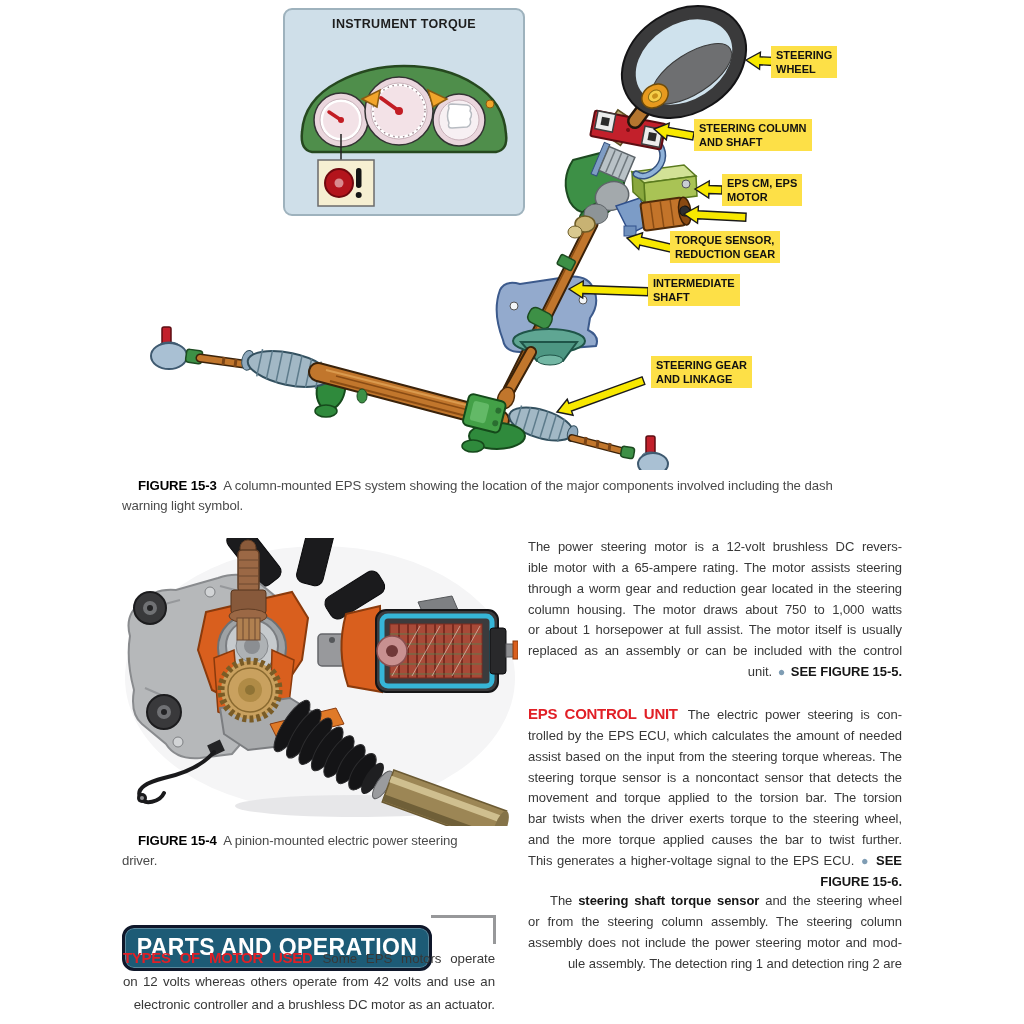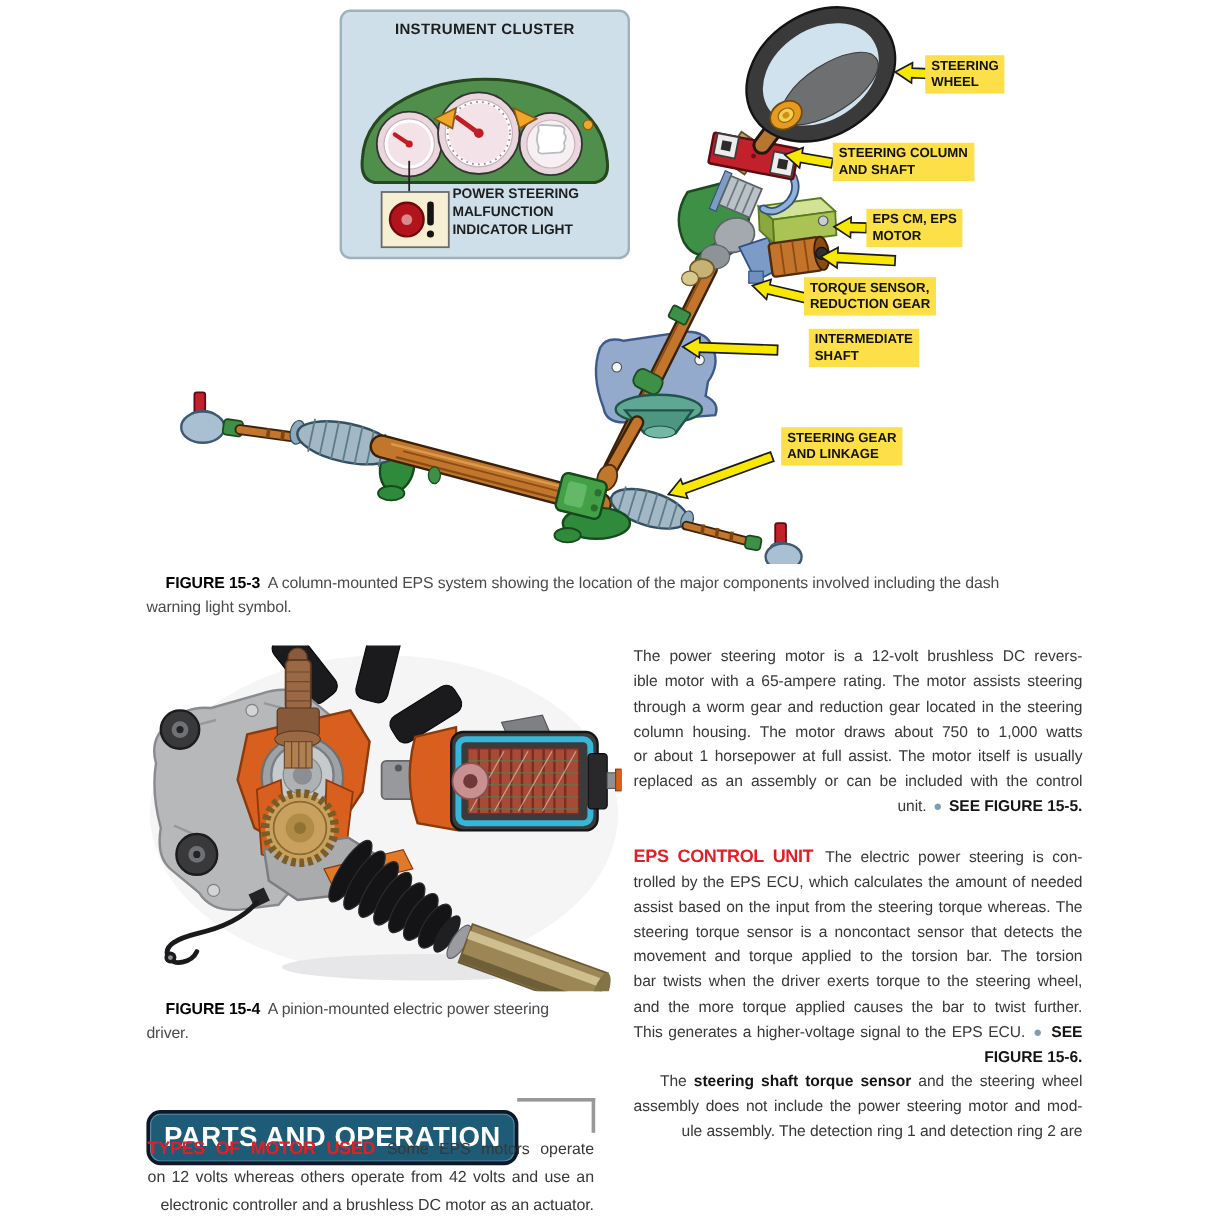--- a/index.html
+++ b/index.html
@@ -14,21 +14,21 @@
   .warn-label{left:377px;top:155px;font-weight:bold;font-size:11.5px;line-height:15px;color:#1d1d1d;}
 
   
   .callout{position:absolute;background:#fde047;color:#111;
            font-weight:bold;font-size:11px;line-height:13.5px;
            padding:3px 5px 2px 5px;white-space:nowrap;}
   .cl-wheel{left:771px;top:46px;}
   .cl-column{left:694px;top:119px;}
   .cl-eps{left:722px;top:174px;}
   .cl-torque{left:670px;top:231px;}
-  .cl-inter{left:674px;top:274px;}
+  .cl-inter{left:648px;top:274px;}
   .cl-gear{left:627px;top:356px;margin-left:24px;}
 
   
   .caption{color:#4a4a4a;font-size:13.2px;line-height:20px;letter-spacing:-0.1px;}
   .cap3{left:122px;top:476px;width:802px;}
   .cap4{left:122px;top:831px;width:390px;}
   .cb{font-weight:bold;color:#000;padding-left:16px;}
 
   
   .banner{left:122px;top:894px;width:310px;height:46px;box-sizing:border-box;
@@ -277,26 +277,21 @@
       <polygon transform="translate(746,60) rotate(3)" points="0,0 14,-8.5 14,-4 27,-4 27,4 14,4 14,8.5"></polygon>
       <polygon transform="translate(654,129) rotate(10)" points="0,0 14,-8.5 14,-4 40,-4 40,4 14,4 14,8.5"></polygon>
       <polygon transform="translate(695,189) rotate(2)" points="0,0 14,-8.5 14,-4 27,-4 27,4 14,4 14,8.5"></polygon>
       <polygon transform="translate(684,214) rotate(3)" points="0,0 14,-8.5 14,-4 62,-4 62,4 14,4 14,8.5"></polygon>
       <polygon transform="translate(627,238) rotate(13)" points="0,0 14,-8.5 14,-4 46,-4 46,4 14,4 14,8.5"></polygon>
       <polygon transform="translate(569,289) rotate(2)" points="0,0 14,-8.5 14,-4 79,-4 79,4 14,4 14,8.5"></polygon>
       <polygon transform="translate(557,412) rotate(-20)" points="0,0 14,-8.5 14,-4 92,-4 92,4 14,4 14,8.5"></polygon>
     </g>
   </svg>
 
-  <div class="abs ic-title">INSTRUMENT CLUSTER</div>
-  <div class="abs warn-label">
-    <div>POWER STEERING</div>
-    <div>MALFUNCTION</div>
-    <div>INDICATOR LIGHT</div>
-  </div>
+  <div class="abs ic-title">INSTRUMENT TORQUE</div>
 
   <div class="callout cl-wheel">
     <div>STEERING</div>
     <div>WHEEL</div>
   </div>
   <div class="callout cl-column">
     <div>STEERING COLUMN</div>
     <div>AND SHAFT</div>
   </div>
   <div class="callout cl-eps">
@@ -490,17 +485,18 @@
     <div class="jline">steering torque sensor is a noncontact sensor that detects the</div>
     <div class="jline">movement and torque applied to the torsion bar. The torsion</div>
     <div class="jline">bar twists when the driver exerts torque to the steering wheel,</div>
     <div class="jline">and the more torque applied causes the bar to twist further.</div>
     <div class="jline"><span>This generates a higher-voltage signal to the EPS ECU.</span> <span class="bullet">●</span> <span class="b">SEE</span></div>
     <div class="lline b">FIGURE 15-6.</div>
   </div>
 
   <div class="para rcol p3">
     <div class="jline indent"><span>The</span> <span class="b">steering shaft torque sensor</span> <span>and the steering wheel</span></div>
+    <div class="jline">or from the steering column assembly. The steering column</div>
     <div class="jline">assembly does not include the power steering motor and mod-</div>
     <div class="lline">ule assembly. The detection ring 1 and detection ring 2 are</div>
   </div>
 
 </div>
 
 </body></html>

